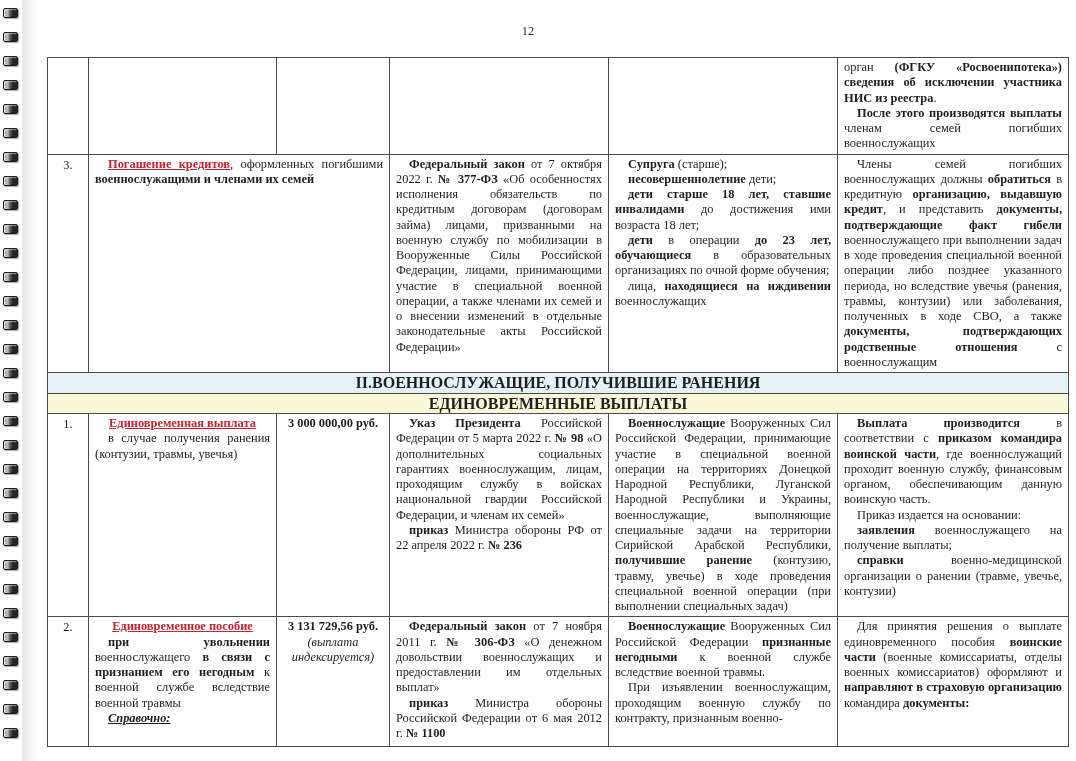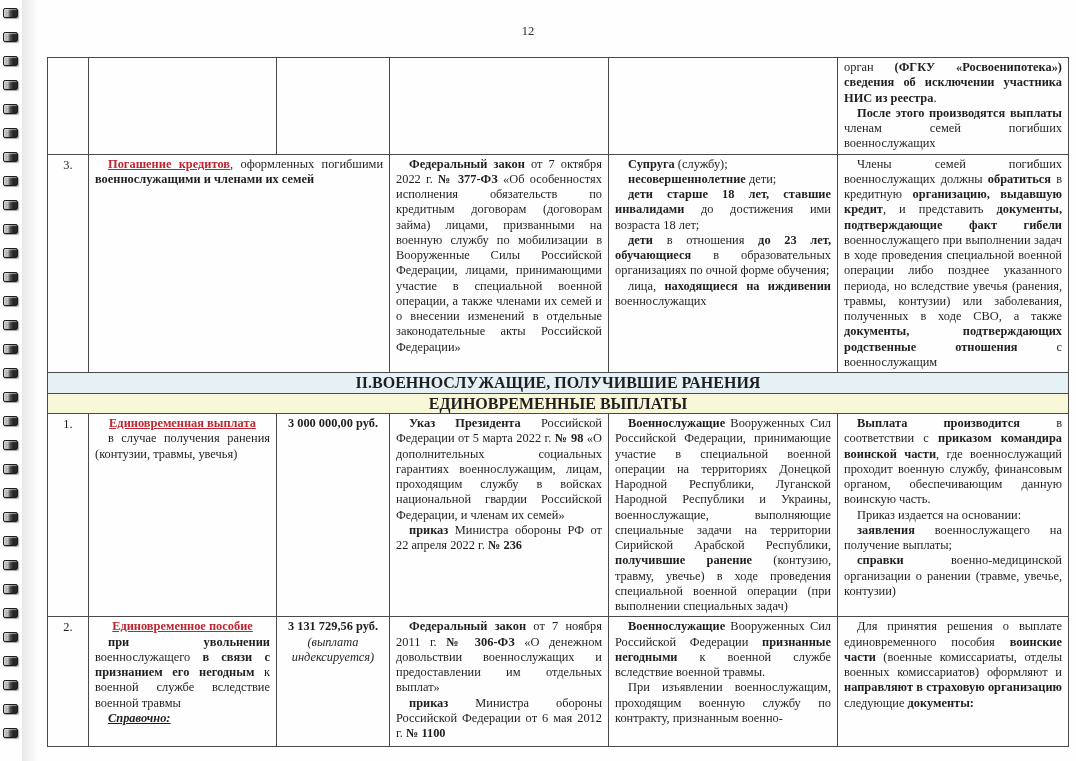--- a/index.html
+++ b/index.html
@@ -135,24 +135,24 @@
 
       <tr class="h-row3">
         <td class="numcell">3.</td>
         <td colspan="2">
             <div class="para ind"><span class="s-b s-u s-r">Погашение кредитов</span><span class="">, оформленных погибшими </span><span class="s-b">военнослужащими и членами их семей</span></div>
           </td>
         <td>
             <div class="para ind"><span class="s-b">Федеральный закон</span><span class=""> от 7 октября 2022 г. </span><span class="s-b">№ 377-ФЗ</span><span class=""> «Об особенностях исполнения обязательств по кредитным договорам (договорам займа) лицами, призванными на военную службу по мобилизации в Вооруженные Силы Российской Федерации, лицами, принимающими участие в специальной военной операции, а также членами их семей и о внесении изменений в отдельные законодательные акты Российской Федерации»</span></div>
           </td>
         <td>
-            <div class="para ind"><span class="s-b">Супруга</span><span class=""> (службу);</span></div>
+            <div class="para ind"><span class="s-b">Супруга</span><span class=""> (старше);</span></div>
             <div class="para ind"><span class="s-b">несовершеннолетние</span><span class=""> дети;</span></div>
             <div class="para ind"><span class="s-b">дети старше 18 лет, ставшие инвалидами</span><span class=""> до достижения ими возраста 18 лет;</span></div>
-            <div class="para ind"><span class="s-b">дети</span><span class=""> в отношения </span><span class="s-b">до 23 лет, обучающиеся</span><span class=""> в образовательных организациях по очной форме обучения;</span></div>
+            <div class="para ind"><span class="s-b">дети</span><span class=""> в операции </span><span class="s-b">до 23 лет, обучающиеся</span><span class=""> в образовательных организациях по очной форме обучения;</span></div>
             <div class="para ind"><span class="">лица, </span><span class="s-b">находящиеся на иждивении</span><span class=""> военнослужащих</span></div>
           </td>
         <td>
             <div class="para ind"><span class="">Члены семей погибших военнослужащих должны </span><span class="s-b">обратиться</span><span class=""> в кредитную </span><span class="s-b">организацию, выдавшую кредит</span><span class="">, и представить </span><span class="s-b">документы, подтверждающие факт гибели</span><span class=""> военнослужащего при выполнении задач в ходе проведения специальной военной операции либо позднее указанного периода, но вследствие увечья (ранения, травмы, контузии) или заболевания, полученных в ходе СВО, а также </span><span class="s-b">документы, подтверждающих родственные отношения</span><span class=""> с военнослужащим</span></div>
           </td>
       </tr>
 
       <tr class="h-sec sec-blue">
         <td colspan="6">II.ВОЕННОСЛУЖАЩИЕ, ПОЛУЧИВШИЕ РАНЕНИЯ</td>
       </tr>
@@ -197,18 +197,18 @@
           </td>
         <td>
             <div class="para ind"><span class="s-b">Федеральный закон</span><span class=""> от 7 ноября 2011 г. </span><span class="s-b">№ 306-ФЗ</span><span class=""> «О денежном довольствии военнослужащих и предоставлении им отдельных выплат»</span></div>
             <div class="para ind"><span class="s-b">приказ</span><span class=""> Министра обороны Российской Федерации от 6 мая 2012 г. </span><span class="s-b">№ 1100</span></div>
           </td>
         <td>
             <div class="para ind"><span class="s-b">Военнослужащие</span><span class=""> Вооруженных Сил Российской Федерации </span><span class="s-b">признанные негодными</span><span class=""> к военной службе вследствие военной травмы.</span></div>
             <div class="para ind"><span class="">При изъявлении военнослужащим, проходящим военную службу по контракту, признанным военно-</span></div>
           </td>
         <td>
-            <div class="para ind"><span class="">Для принятия решения о выплате единовременного пособия </span><span class="s-b">воинские части</span><span class=""> (военные комиссариаты, отделы военных комиссариатов) оформляют и </span><span class="s-b">направляют в страховую организацию</span><span class=""> следующие </span><span class="s-b">документы:</span></div>
+            <div class="para ind"><span class="">Для принятия решения о выплате единовременного пособия </span><span class="s-b">воинские части</span><span class=""> (военные комиссариаты, отделы военных комиссариатов) оформляют и </span><span class="s-b">направляют в страховую организацию</span><span class=""> командира </span><span class="s-b">документы:</span></div>
           </td>
       </tr>
     </tbody>
   </table>
 </div>
 
 </body></html>

